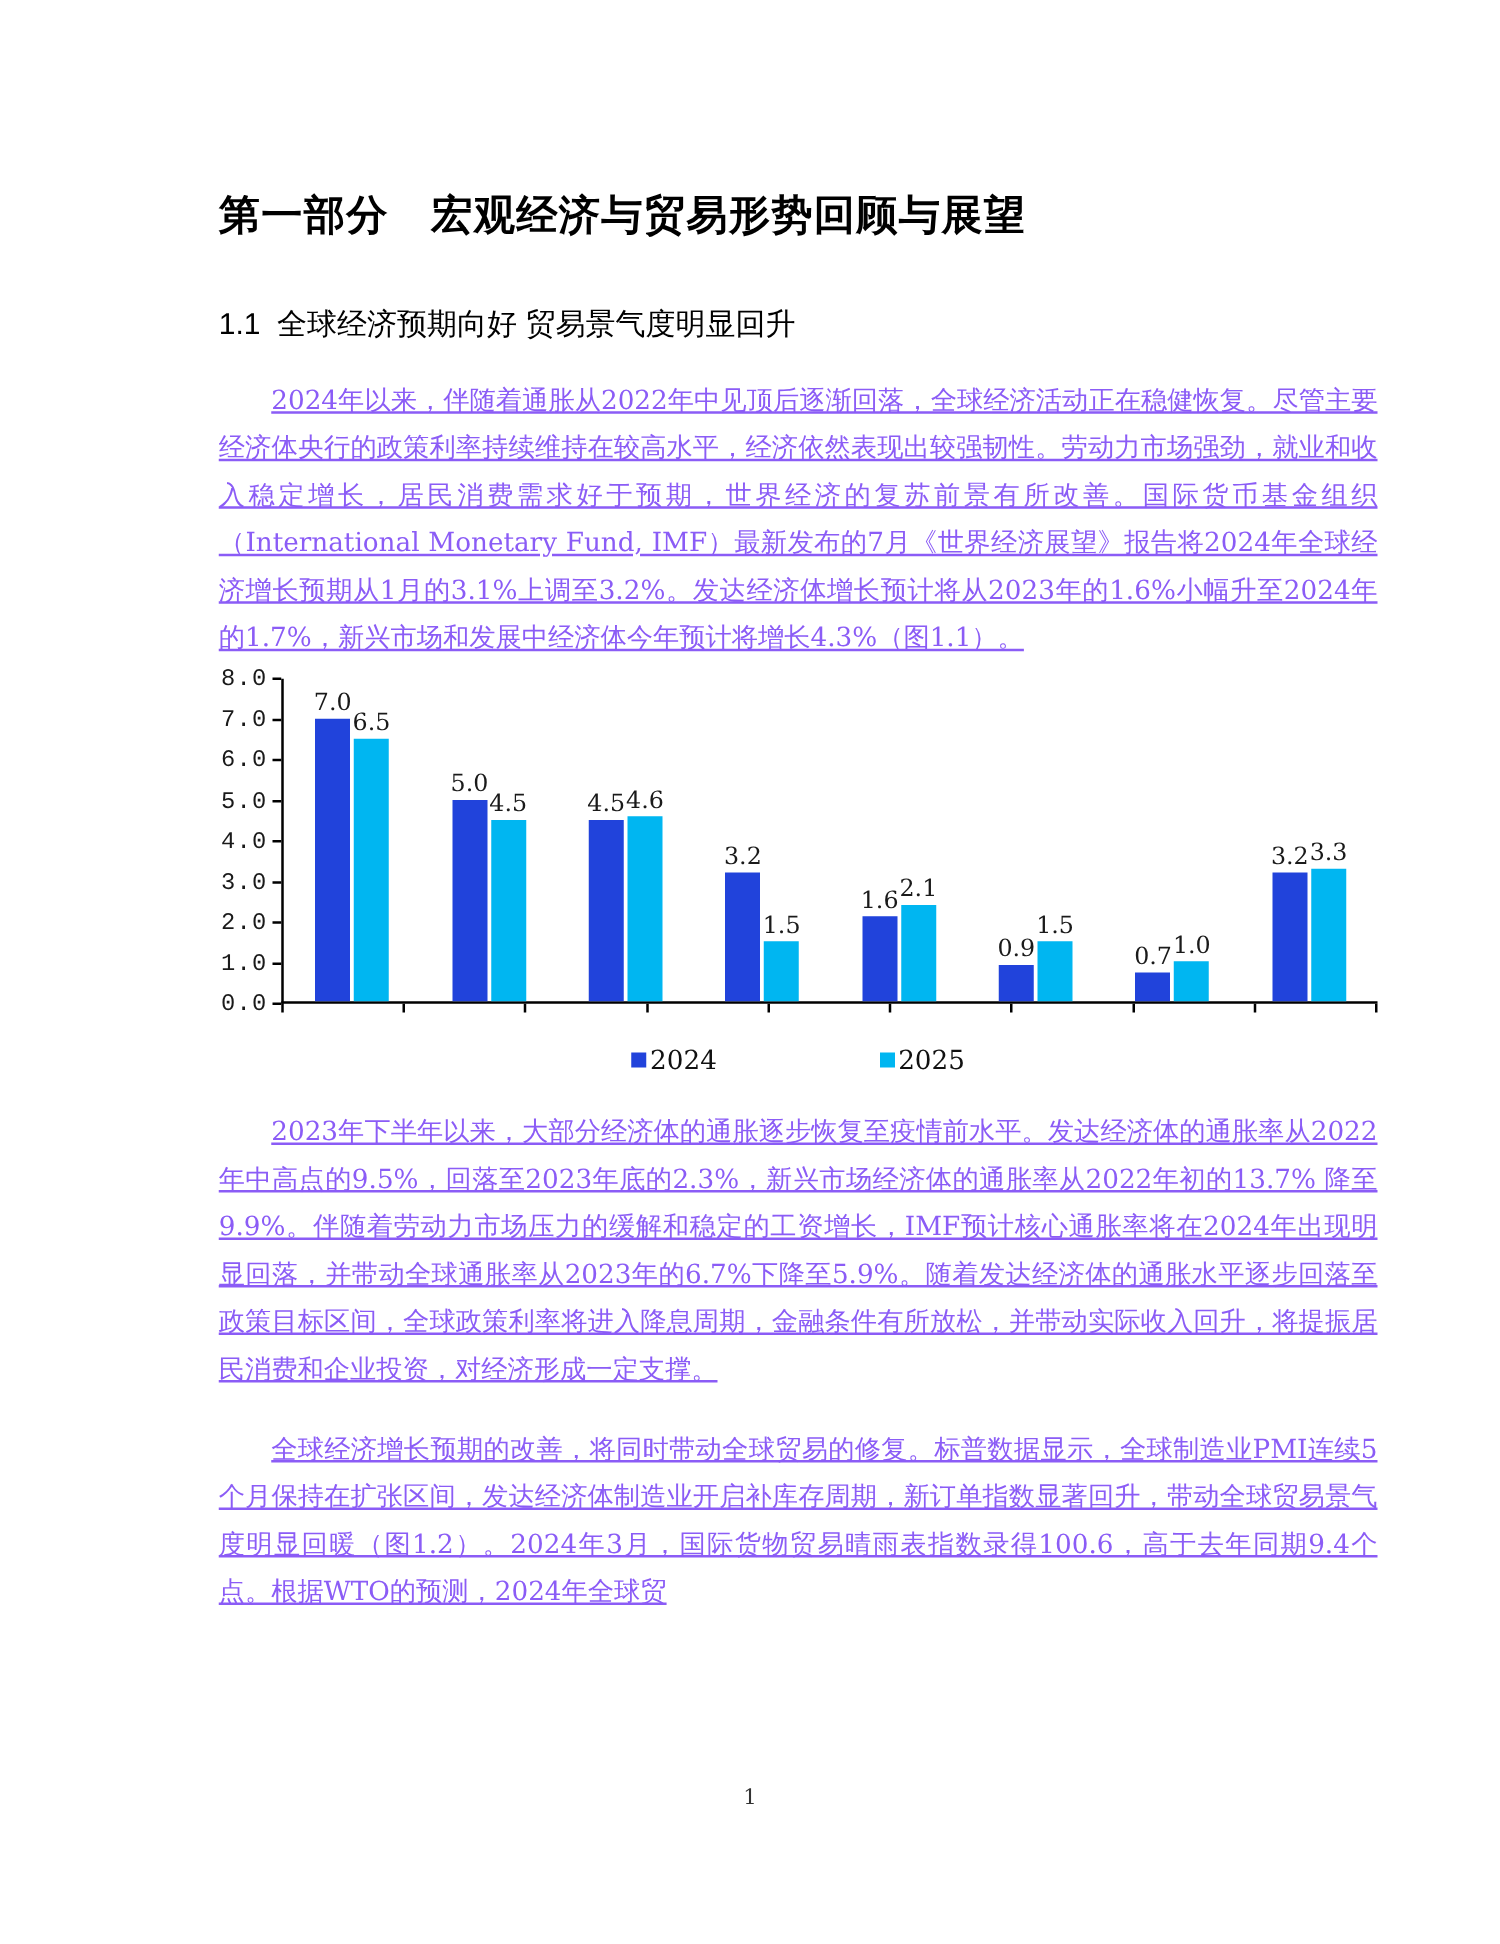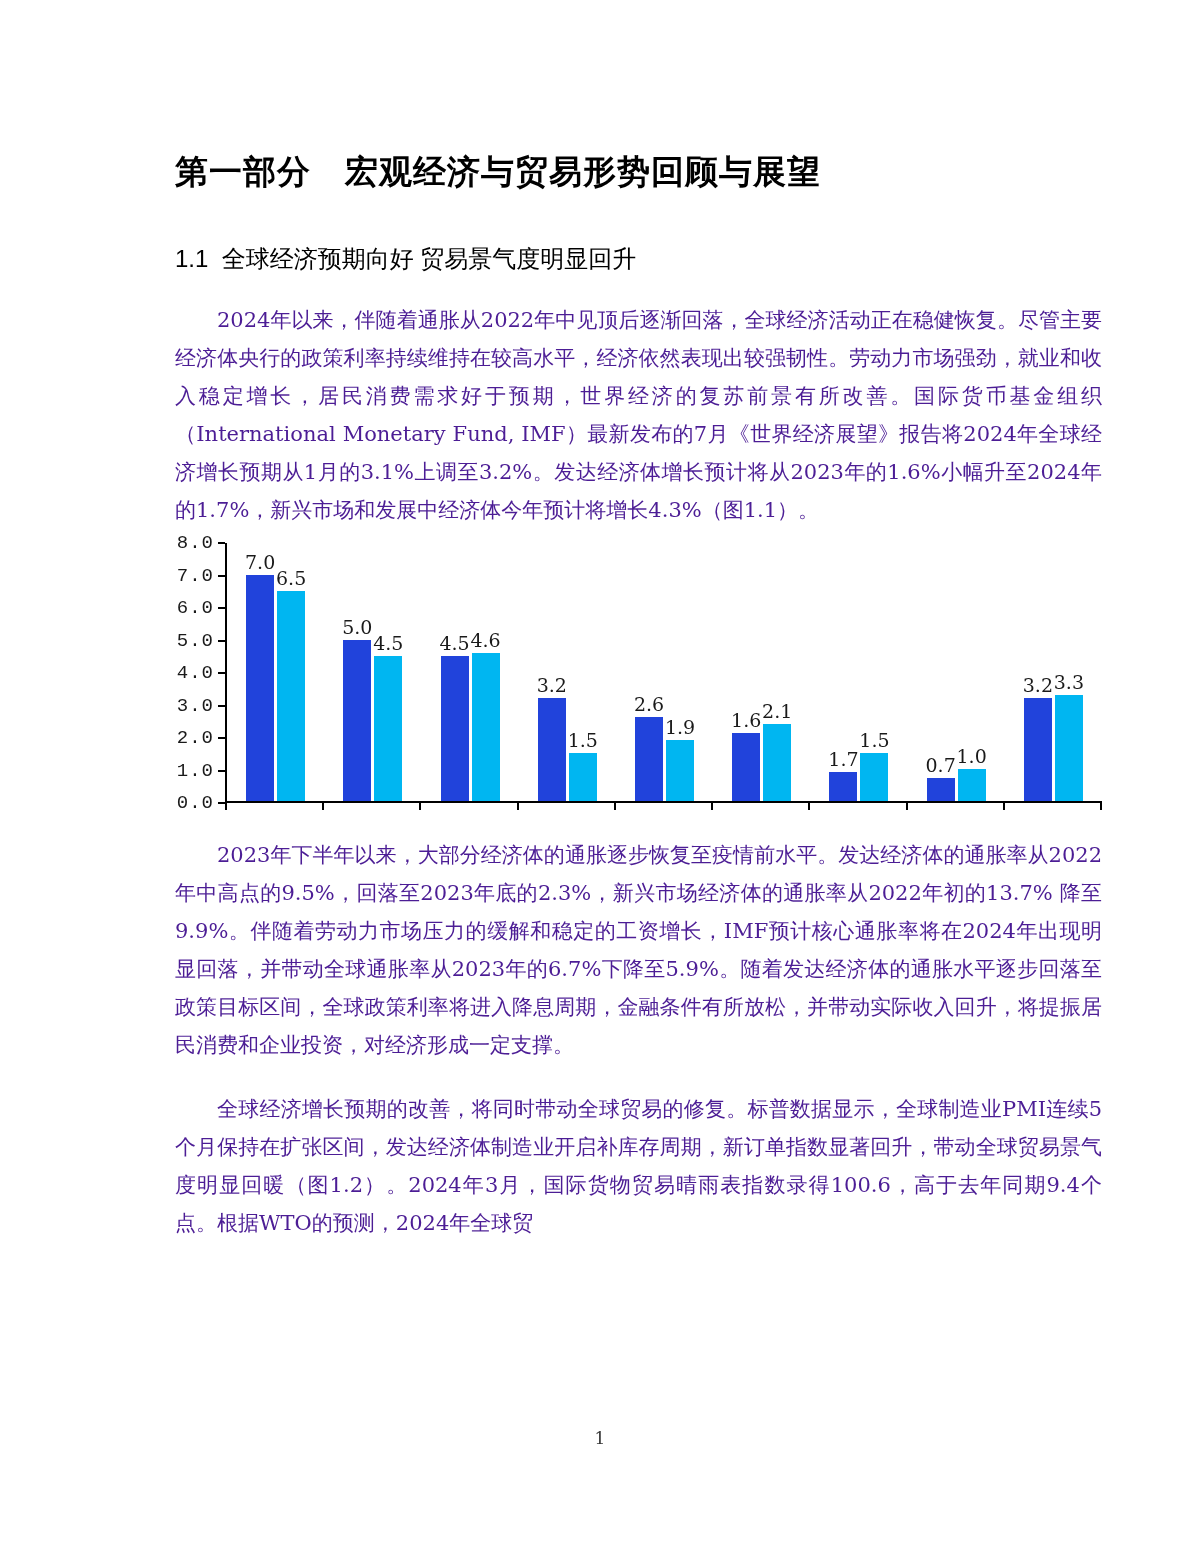--- a/index.html
+++ b/index.html
@@ -32,21 +32,22 @@
     color: #000;
     margin-top: 48px;
     white-space: pre;
   }
   p.body-par {
     margin-top: 26px;
     font-size: 21px;
     line-height: 38px;
     text-align: justify;
     text-indent: 2em;
-    color: #4c1d95;
+    color: #8b5cf6;
+    text-decoration: underline;
   }
   
   figure.figure { margin-top: 14px; }
   .chart-body { display: flex; }
   .y-axis {
     width: 50px;
     height: 260px;
     display: flex;
     flex-direction: column;
     justify-content: space-between;
@@ -236,41 +237,31 @@
                   <div class="bar-value">3.2</div>
                   <div class="bar" style="height: 40%; background: rgb(33, 67, 219);"></div>
                 </div>
                 <div class="bar-col">
                   <div class="bar-value">1.5</div>
                   <div class="bar" style="height: 18.75%; background: rgb(0, 182, 241);"></div>
                 </div>
               </div>
               <div class="bar-group">
                 <div class="bar-col">
-                  <div class="bar-value">2.6</div>
-                  <div class="bar" style="height: 32.5%; background: rgb(33, 67, 219);"></div>
-                </div>
-                <div class="bar-col">
-                  <div class="bar-value">1.9</div>
-                  <div class="bar" style="height: 23.75%; background: rgb(0, 182, 241);"></div>
-                </div>
-              </div>
-              <div class="bar-group">
-                <div class="bar-col">
                   <div class="bar-value">1.6</div>
                   <div class="bar" style="height: 26.25%; background: rgb(33, 67, 219);"></div>
                 </div>
                 <div class="bar-col">
                   <div class="bar-value">2.1</div>
                   <div class="bar" style="height: 30%; background: rgb(0, 182, 241);"></div>
                 </div>
               </div>
               <div class="bar-group">
                 <div class="bar-col">
-                  <div class="bar-value">1.7</div>
+                  <div class="bar-value">0.9</div>
                   <div class="bar" style="height: 11.25%; background: rgb(33, 67, 219);"></div>
                 </div>
                 <div class="bar-col">
                   <div class="bar-value">1.5</div>
                   <div class="bar" style="height: 18.75%; background: rgb(0, 182, 241);"></div>
                 </div>
               </div>
               <div class="bar-group">
                 <div class="bar-col">
                   <div class="bar-value">0.7</div>
@@ -298,20 +289,30 @@
               <div class="x-tick-cell"></div>
               <div class="x-tick-cell"></div>
               <div class="x-tick-cell"></div>
               <div class="x-tick-cell"></div>
               <div class="x-tick-cell"></div>
               <div class="x-tick-cell"></div>
               <div class="x-tick-cell"></div>
             </div>
         </div>
       </div>
+      <div class="legend" id="legend">
+          <div class="legend-item">
+            <span class="legend-swatch" style="background: rgb(33, 67, 219);"></span>
+            <span class="legend-label">2024</span>
+          </div>
+          <div class="legend-item">
+            <span class="legend-swatch" style="background: rgb(0, 182, 241);"></span>
+            <span class="legend-label">2025</span>
+          </div>
+        </div>
     </figure>
 
     <p class="body-par">2023年下半年以来，大部分经济体的通胀逐步恢复至疫情前水平。发达经济体的通胀率从2022年中高点的9.5%，回落至2023年底的2.3%，新兴市场经济体的通胀率从2022年初的13.7% 降至9.9%。伴随着劳动力市场压力的缓解和稳定的工资增长，IMF预计核心通胀率将在2024年出现明显回落，并带动全球通胀率从2023年的6.7%下降至5.9%。随着发达经济体的通胀水平逐步回落至政策目标区间，全球政策利率将进入降息周期，金融条件有所放松，并带动实际收入回升，将提振居民消费和企业投资，对经济形成一定支撑。</p>
 
     <p class="body-par">全球经济增长预期的改善，将同时带动全球贸易的修复。标普数据显示，全球制造业PMI连续5个月保持在扩张区间，发达经济体制造业开启补库存周期，新订单指数显著回升，带动全球贸易景气度明显回暖（图1.2）。2024年3月，国际货物贸易晴雨表指数录得100.6，高于去年同期9.4个点。根据WTO的预测，2024年全球贸</p>
 
   </div>
 
   <div class="page-number">1</div>
 </div>

